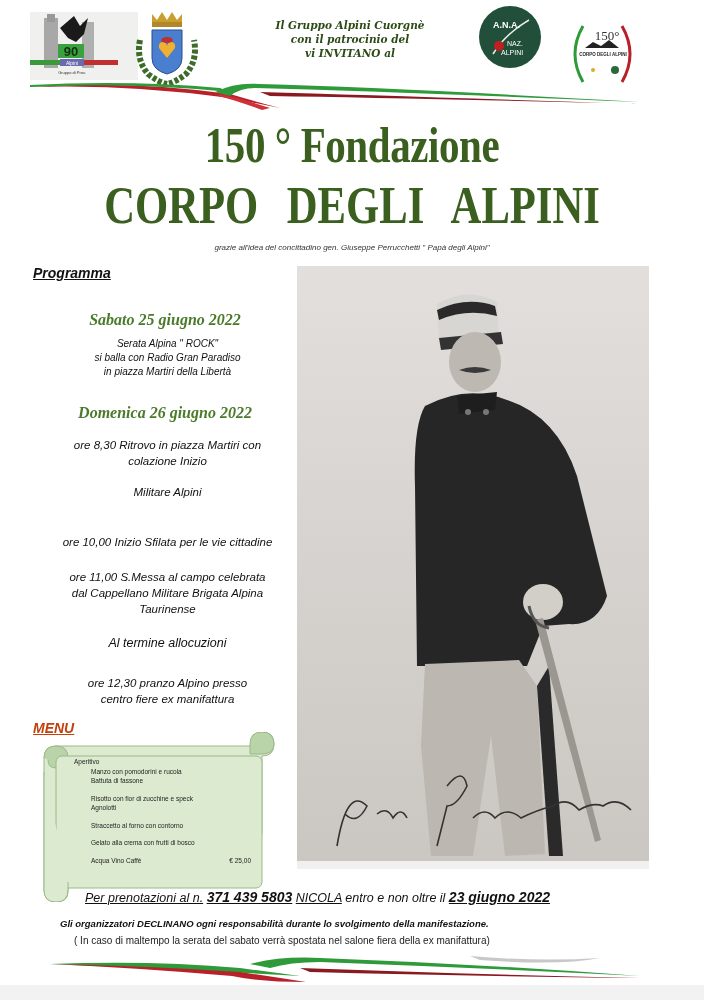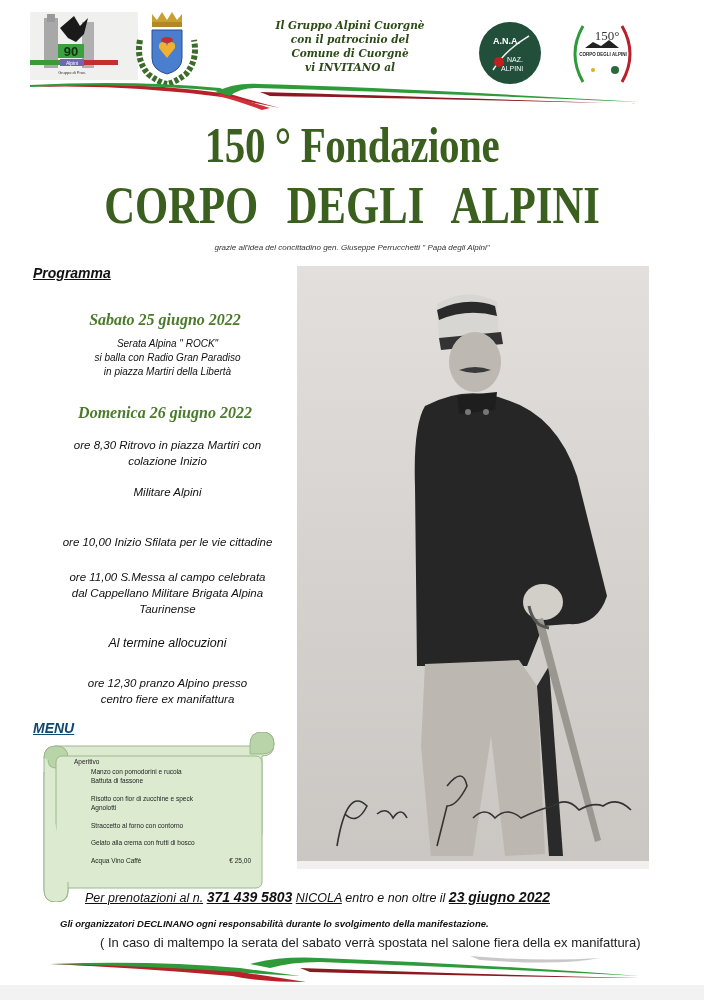--- a/index.html
+++ b/index.html
@@ -4,21 +4,21 @@
 <style>
   * { box-sizing: border-box; margin: 0; padding: 0; }
   html, body { width: 704px; height: 1000px; background: #ffffff; overflow: hidden; }
   body { position: relative; font-family: "Liberation Sans", sans-serif; color: #111; }
 
   .abs { position: absolute; }
 
   
   .logo-90 { left: 30px; top: 12px; width: 108px; height: 68px; background: #f0f0ee; }
   .logo-crest { left: 132px; top: 10px; width: 70px; height: 80px; }
-  .logo-ana { left: 475px; top: 20px; width: 70px; height: 66px; }
+  .logo-ana { left: 475px; top: 4px; width: 70px; height: 66px; }
   .logo-150 { left: 565px; top: 18px; width: 75px; height: 72px; }
 
   .header-text {
     left: 240px; top: 18px; width: 220px;
     text-align: center;
     font-family: "DejaVu Serif", serif;
     font-style: italic; font-weight: bold;
     color: #2b4a16; font-size: 10.5px; line-height: 14px;
   }
 
@@ -63,21 +63,21 @@
   .photo {
     left: 297px; top: 266px; width: 352px; height: 603px;
     background: linear-gradient(180deg, #dedbd8 0%, #d6d3d0 40%, #cfccc9 100%);
     overflow: hidden;
   }
 
   
   .menu-label {
     left: 33px; top: 720px;
     font-style: italic; font-weight: bold; font-size: 14px;
-    text-decoration: underline; color: #0c4a6e;
+    text-decoration: underline; color: #c2410c;
   }
   .scroll { left: 38px; top: 732px; width: 240px; height: 170px; }
   .menu-items {
     left: 74px; top: 757px; width: 185px;
     font-size: 6.5px; line-height: 9.5px; color: #222;
   }
   .menu-items .mi { padding-left: 17px; }
   .menu-items .mi.first { padding-left: 0; }
   .menu-items .gap { height: 8px; }
   .menu-items .price-row { display: flex; justify-content: space-between; padding-right: 8px; }
@@ -89,21 +89,21 @@
     white-space: nowrap;
   }
   .booking .u { text-decoration: underline; }
   .booking .b { font-weight: bold; font-size: 14px; text-decoration: underline; }
   .disclaimer {
     left: 60px; top: 918px; width: 560px;
     font-style: italic; font-weight: bold; font-size: 9.5px; color: #111; white-space: nowrap;
   }
   .disclaimer-note {
     left: 74px; top: 935px; width: 500px;
-    font-size: 13px; color: #222; white-space: nowrap; margin-left: 26px;
+    font-size: 10px; color: #222; white-space: nowrap;
   }
   .bottom-bar { left: 0; top: 985px; width: 704px; height: 15px; background: #f2f2f2; }
 </style>
 </head>
 <body>
 
 <div class="abs logo-90">
   <svg width="88" height="68" viewBox="0 0 88 68">
     <rect x="14" y="6" width="14" height="50" fill="#a8a8a8"></rect>
     <rect x="17" y="2" width="8" height="8" fill="#999"></rect>
@@ -126,21 +126,20 @@
     <path d="M8 30 Q4 50 16 64 Q26 72 35 74 Q44 72 54 64 Q66 50 62 30" fill="none" stroke="#3d6b2a" stroke-width="6" stroke-dasharray="4 2"></path>
     <path d="M20 20 L50 20 L50 48 Q50 60 35 64 Q20 60 20 48 Z" fill="#4a7fd0" stroke="#2a4f90" stroke-width="1"></path>
     <path d="M35 48 L27 38 Q26 32 31 32 Q34 32 35 36 Q36 32 39 32 Q44 32 43 38 Z" fill="#f0b030"></path>
     <ellipse cx="35" cy="30" rx="6" ry="3" fill="#c03030"></ellipse>
   </svg>
 </div>
 
 <div class="abs header-text">
   <div>Il  Gruppo  Alpini  Cuorgnè</div>
   <div>con  il patrocinio del</div>
-  <div>Comune  di Cuorgnè</div>
   <div>vi  INVITANO  al</div>
 </div>
 
 <div class="abs logo-ana">
   <svg width="70" height="66" viewBox="0 0 70 66">
     <circle cx="35" cy="33" r="31" fill="#214f3a"></circle>
     <path d="M18 50 Q30 30 54 16" stroke="#eee" stroke-width="1.5" fill="none"></path>
     <circle cx="24" cy="42" r="5" fill="#c02020"></circle>
     <text x="18" y="24" font-size="9" font-weight="bold" fill="#fff" font-family="Liberation Sans, sans-serif">A.N.A.</text>
     <text x="32" y="42" font-size="7" fill="#fff" font-family="Liberation Sans, sans-serif">NAZ.</text>

